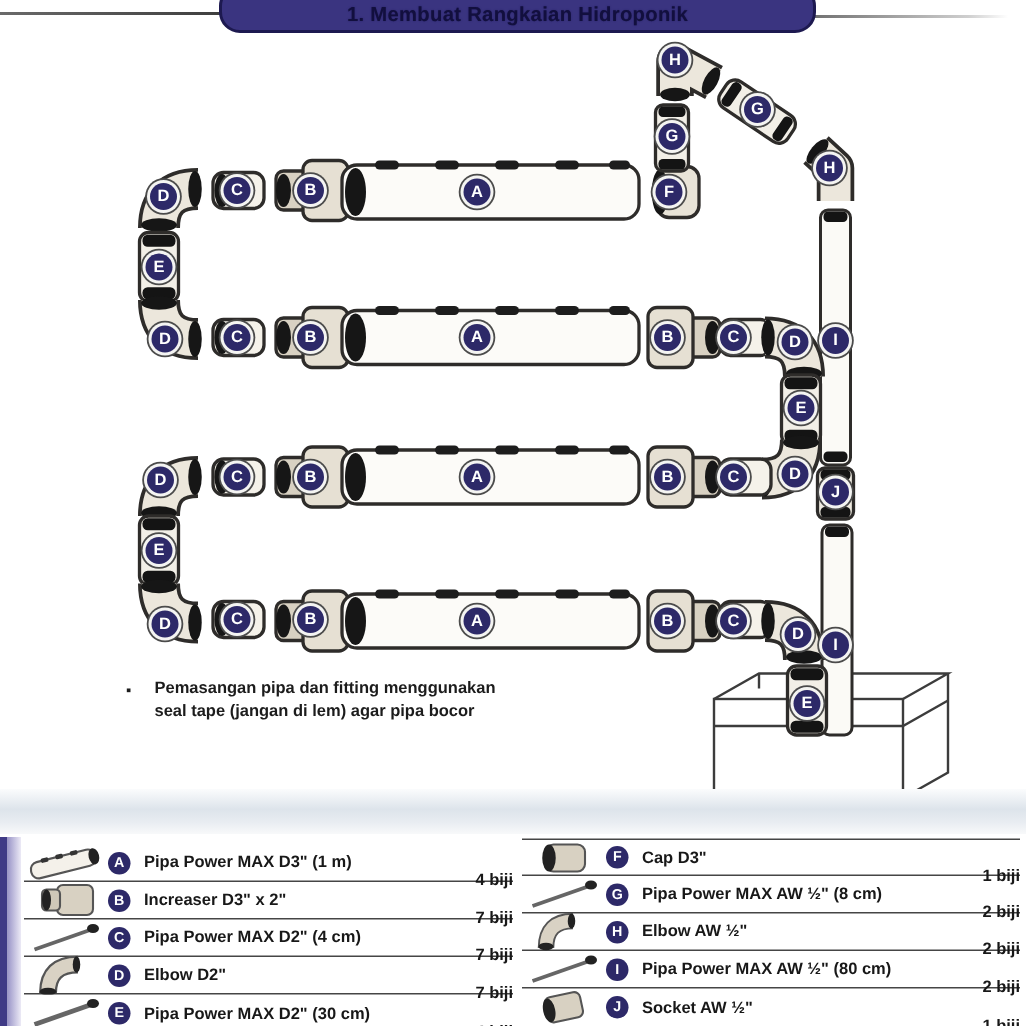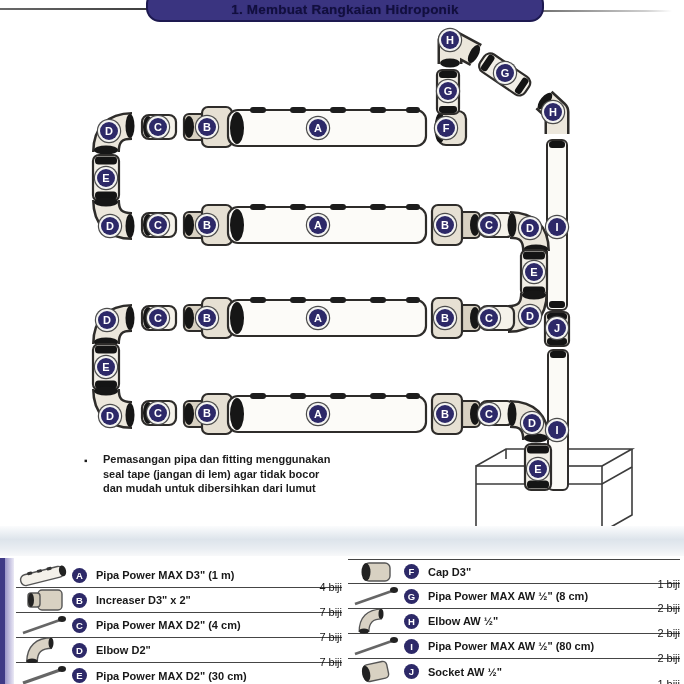--- a/index.html
+++ b/index.html
@@ -36,21 +36,21 @@
   .ptable{position:absolute;display:flex;flex-direction:column;}
   .ptable.left{left:16px;top:563px;width:326px;}
   .ptable.right{left:348px;top:559px;width:332px;}
   .prow{display:flex;align-items:center;height:25px;border-bottom:1.4px solid #454545;box-sizing:border-box;}
   .prow.topline{border-top:1.4px solid #454545;}
   .prow.last{border-bottom:none;}
   .picon{width:56px;display:flex;align-items:center;justify-content:center;flex:0 0 56px;}
   .pbadge{flex:0 0 15px;width:15px;height:15px;border-radius:50%;background:#2d2968;color:#fff;
           font-size:9.5px;font-weight:bold;line-height:15px;text-align:center;margin-right:9px;}
   .pname{flex:1;font-size:11px;font-weight:bold;color:#181818;white-space:nowrap;overflow:hidden;}
-  .pqty{flex:0 0 44px;text-align:right;font-size:11px;font-weight:normal;color:#181818;margin-top:24px;}
+  .pqty{flex:0 0 44px;text-align:right;font-size:11px;font-weight:bold;color:#181818;margin-top:24px;}
 </style>
 </head>
 <body>
 
 <div id="page">
 
   <div class="scanline left"></div>
   <div class="scanline right"></div>
 
   <div class="titlebar">
@@ -215,22 +215,21 @@
     <div class="badge" style="left:436px;top:405px">B</div>
     <div class="badge" style="left:480px;top:405px">C</div>
     <div class="badge" style="left:523px;top:414px">D</div>
     <div class="badge" style="left:529px;top:460px">E</div>
   </div>
 
   <div class="note">
     <span class="bullet">▪</span>
     <div class="lines">
       <div>Pemasangan pipa dan fitting menggunakan</div>
-      <div>seal tape (jangan di lem) agar tidak bocor</div>
-      <div>dan mudah untuk dibersihkan dari lumut</div>
+      <div>seal tape (jangan di lem) agar pipa bocor</div>
     </div>
   </div>
 
   <div class="band"></div>
   <div class="sheet"></div>
   <div class="edge-strip"></div>
   <div class="edge-strip2"></div>
 
   <div class="ptable left">
     <div class="prow">

